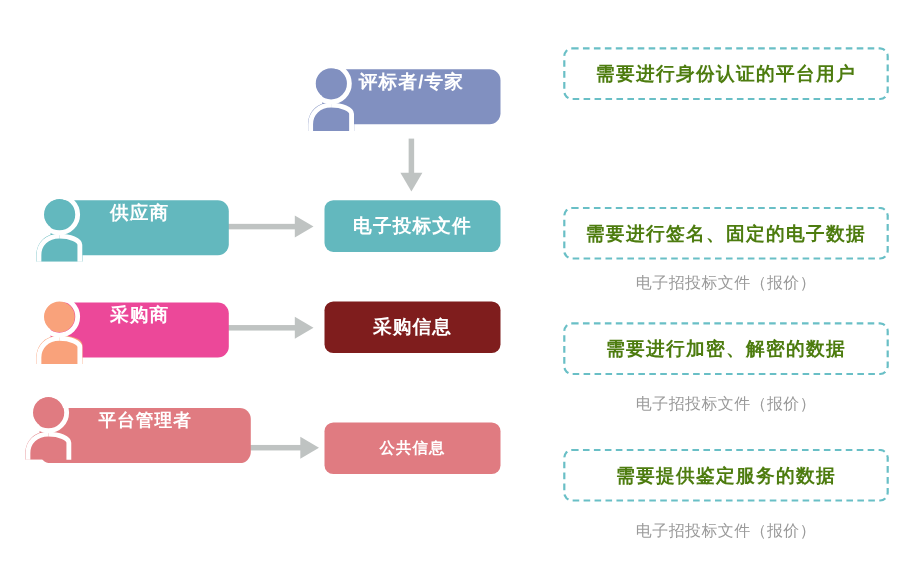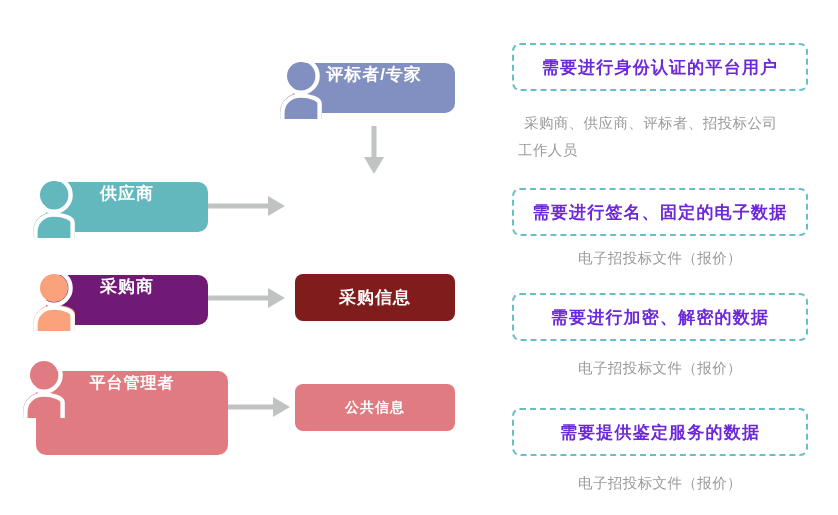--- a/index.html
+++ b/index.html
@@ -108,21 +108,21 @@
   .req-card {
     position: absolute;
     box-sizing: border-box;
     border: 2px dashed #69bfc6;
     border-radius: 8px;
     display: flex;
     align-items: center;
     justify-content: center;
   }
   .req-title {
-    color: #6d28d9;
+    color: #4d7c0f;
     font-weight: bold;
     font-size: 17px;
     letter-spacing: 1.2px;
     white-space: nowrap;
   }
   .req-caption {
     position: absolute;
     color: #9a9a9a;
     font-size: 14.5px;
     line-height: 1.85;
@@ -169,75 +169,74 @@
       </svg>
     </div>
   </div>
 
   <div class="arrow-h" style="left:190px; top:196px; width:95px; height:20px;">
     <div class="shaft" style="width:80px;"></div>
     <div class="head"></div>
   </div>
 
   <div class="actor" style="left:28px; top:269px; width:180px; height:56px;">
-    <div class="actor-label" style="left:18px; top:6px; width:162px; height:50px; background:#701a75; font-size:17px;">
+    <div class="actor-label" style="left:18px; top:6px; width:162px; height:50px; background:#ec4899; font-size:17px;">
       <span class="line">采购商</span>
     </div>
     <div class="actor-icon">
       <svg viewBox="0 0 62 62" xmlns="http://www.w3.org/2000/svg">
         <circle cx="26" cy="19" r="14" fill="#f9a27b"></circle>
         <path d="M26 36 C13 36 5 45 5 56 L5 62 L47 62 L47 45 C47 40 40 36 26 36 Z" fill="#f9a27b"></path>
         <circle cx="26" cy="19" r="16.6" fill="none" stroke="#ffffff" stroke-width="4.4"></circle>
         <path d="M26 38.6 C14.6 38.6 7.4 46.2 7.4 56 L7.4 64" fill="none" stroke="#ffffff" stroke-width="4.4"></path>
         <path d="M26 38.6 C36 38.6 44.6 42.4 44.6 46.5 L44.6 64" fill="none" stroke="#ffffff" stroke-width="4.4"></path>
       </svg>
     </div>
   </div>
 
   <div class="arrow-h" style="left:190px; top:288px; width:95px; height:20px;">
     <div class="shaft" style="width:80px;"></div>
     <div class="head"></div>
   </div>
 
   <div class="actor" style="left:18px; top:356px; width:210px; height:86px;">
-    <div class="actor-label" style="left:18px; top:15px; width:192px; height:84px; background:#e07b81; font-size:16px;">
+    <div class="actor-label" style="left:18px; top:15px; width:192px; height:50px; background:#e07b81; font-size:16px;">
       <span class="line">平台管理者</span>
     </div>
     <div class="actor-icon">
       <svg viewBox="0 0 62 62" xmlns="http://www.w3.org/2000/svg">
         <circle cx="26" cy="19" r="14" fill="#e07b81"></circle>
         <path d="M26 36 C13 36 5 45 5 56 L5 62 L47 62 L47 45 C47 40 40 36 26 36 Z" fill="#e07b81"></path>
         <circle cx="26" cy="19" r="16.6" fill="none" stroke="#ffffff" stroke-width="4.4"></circle>
         <path d="M26 38.6 C14.6 38.6 7.4 46.2 7.4 56 L7.4 64" fill="none" stroke="#ffffff" stroke-width="4.4"></path>
         <path d="M26 38.6 C36 38.6 44.6 42.4 44.6 46.5 L44.6 64" fill="none" stroke="#ffffff" stroke-width="4.4"></path>
       </svg>
     </div>
   </div>
 
   <div class="arrow-h" style="left:212px; top:397px; width:78px; height:20px;">
     <div class="shaft" style="width:63px;"></div>
     <div class="head"></div>
   </div>
 
+  <div class="target-box" style="left:295px; top:182px; width:160px; height:47px; background:#63b8be; font-size:17px;">
+    <span>电子投标文件</span>
+  </div>
 
   <div class="target-box" style="left:295px; top:274px; width:160px; height:47px; background:#7f1d1d; font-size:17px;">
     <span>采购信息</span>
   </div>
 
   <div class="target-box" style="left:295px; top:384px; width:160px; height:47px; background:#e07b81; font-size:14px;">
     <span>公共信息</span>
   </div>
 
   <div class="req-card" style="left:512px; top:43px; width:296px; height:48px;">
     <span class="req-title">需要进行身份认证的平台用户</span>
   </div>
-  <div class="req-caption" style="left:524px; top:110px; width:290px;">
-    <div>采购商、供应商、评标者、招投标公司</div>
-    <div style="margin-left:-6px;">工作人员</div>
-  </div>
 
   <div class="req-card" style="left:512px; top:188px; width:296px; height:48px;">
     <span class="req-title">需要进行签名、固定的电子数据</span>
   </div>
   <div class="req-caption center" style="left:512px; top:245px; width:296px;">
     <div>电子招投标文件（报价）</div>
   </div>
 
   <div class="req-card" style="left:512px; top:293px; width:296px; height:48px;">
     <span class="req-title">需要进行加密、解密的数据</span>

